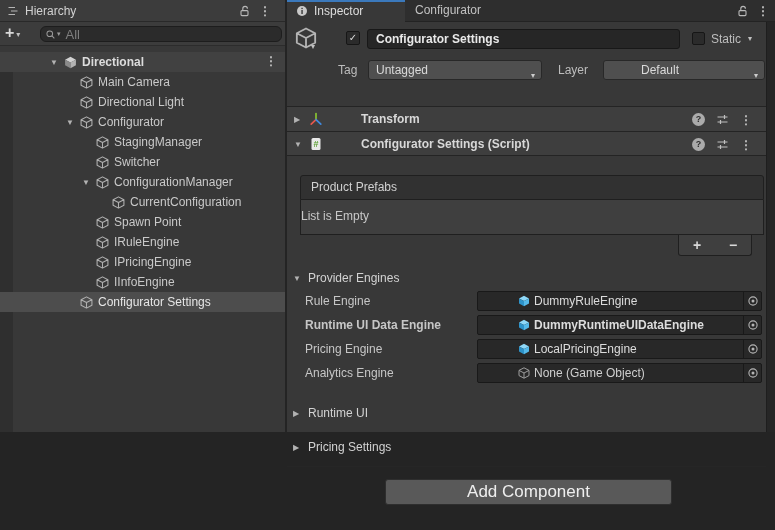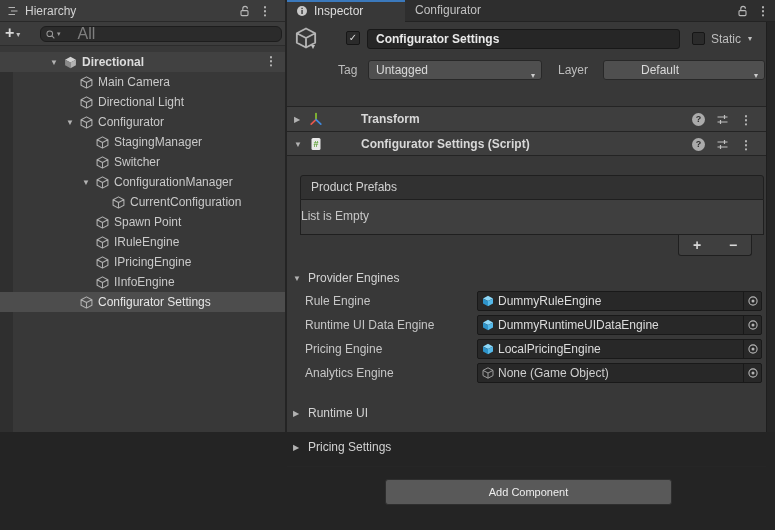--- a/index.html
+++ b/index.html
@@ -21,21 +21,21 @@
   #hierarchy .bar-icons { left:238px; }
   .kebab { font-weight:bold; color:#c4c4c4; font-size:12px; line-height:1; cursor:default; }
 
   .h-toolbar { position:relative; height:24px; background:#3c3c3c; border-bottom:1px solid #2c2c2c; }
   .add-btn { position:absolute; left:5px; top:2px; display:flex; align-items:flex-end; color:#d8d8d8; }
   .add-btn .plus { font-size:16px; font-weight:bold; line-height:18px; }
   .add-btn .dd { font-size:8px; color:#c0c0c0; margin-left:2px; line-height:14px; }
   .search-field { position:absolute; left:40px; right:3px; top:4px; height:16px; background:#2b2b2b;
     border:1px solid #1d1d1d; border-radius:6px; display:flex; align-items:center; padding-left:4px; }
   .search-field .dd { font-size:7px; color:#9a9a9a; margin-left:1px; }
-  .search-placeholder { color:#7f7f7f; margin-left:17px; font-size:16px; }
+  .search-placeholder { color:#7f7f7f; margin-left:5px; font-size:13px; }
 
   .h-tree { position:absolute; left:0; right:0; top:52px; bottom:0; }
   .gutter { position:absolute; left:0; top:20px; bottom:0; width:13px; background:#2f2f2f; }
   .hrow { position:relative; height:20px; display:flex; align-items:center;
     padding-left:calc(50px + var(--d,0)*16px); }
   .hrow .arrow, .hrow .spacer { flex:0 0 14px; width:14px; font-size:8px; color:#b2b2b2; }
   .hrow .gicon { flex:0 0 13px; margin-right:5px; color:#b0b0b0; }
   .hrow .hlabel { color:#c9c9c9; white-space:nowrap; }
   .hrow.scene { background:#414141; }
   .hrow.scene .hlabel { font-weight:bold; color:#dcdcdc; }
@@ -96,32 +96,32 @@
 
   .foldout { position:absolute; left:0; height:18px; }
   .foldout .arrow { position:absolute; left:6px; top:5px; font-size:8px; color:#b2b2b2; }
   .foldout .flabel { position:absolute; left:21px; top:0; line-height:18px; color:#d2d2d2; white-space:nowrap; }
   .fo-engines { top:269px; }
   .fo-runtime { top:404px; }
   .fo-export { top:438px; }
 
   .engine-label { position:absolute; left:18px; height:20px; line-height:20px; color:#c6c6c6; white-space:nowrap; }
   .objfield { position:absolute; left:190px; width:285px; height:20px; background:#282828;
-    border:1px solid #191919; border-radius:2px; display:flex; align-items:center; }
+    border:1px solid #191919; border-radius:2px; display:flex; align-items:center;padding-left:36px; }
   .objfield .oicon { flex:0 0 12px; margin-left:4px; }
   .objfield .oval { margin-left:4px; color:#dcdcdc; white-space:nowrap; overflow:hidden; }
   .objfield .picker { margin-left:auto; width:18px; height:18px; border-left:1px solid #191919;
     display:flex; align-items:center; justify-content:center; }
-  .er0 { top:291px; } .er1 { top:315px; } .er2 { top:339px; } .er3 { top:363px; }
+  .er0 { top:291px; } .er1 { top:315px;font-weight:bold; } .er2 { top:339px; } .er3 { top:363px; }
   .er3 .oval { color:#cfcfcf; }
 
   .divider { left:0; top:466px; width:479px; height:1px; background:#262626; }
   .add-comp-btn { left:98px; top:479px; width:287px; height:26px; background:#595959;
     border:1px solid #2e2e2e; border-radius:3px; text-align:center; line-height:24px;
-    font-size:11px; color:#eeeeee; }
+    font-size:17px; color:#eeeeee; }
   .scroll-strip { left:479px; top:22px; width:9px; bottom:0; background:#262626; border-left:1px solid #1e1e1e; }
 </style>
 </head>
 <body>
 
 <svg width="0" height="0" style="position:absolute">
   <defs>
     <symbol id="ic-cube" viewBox="0 0 12 12">
       <path d="M6 0.8 L11 3.4 L11 8.6 L6 11.2 L1 8.6 L1 3.4 Z M1 3.4 L6 6 L11 3.4 M6 6 L6 11.2" fill="none" stroke="currentColor" stroke-width="1" stroke-linejoin="round"></path>
     </symbol>

